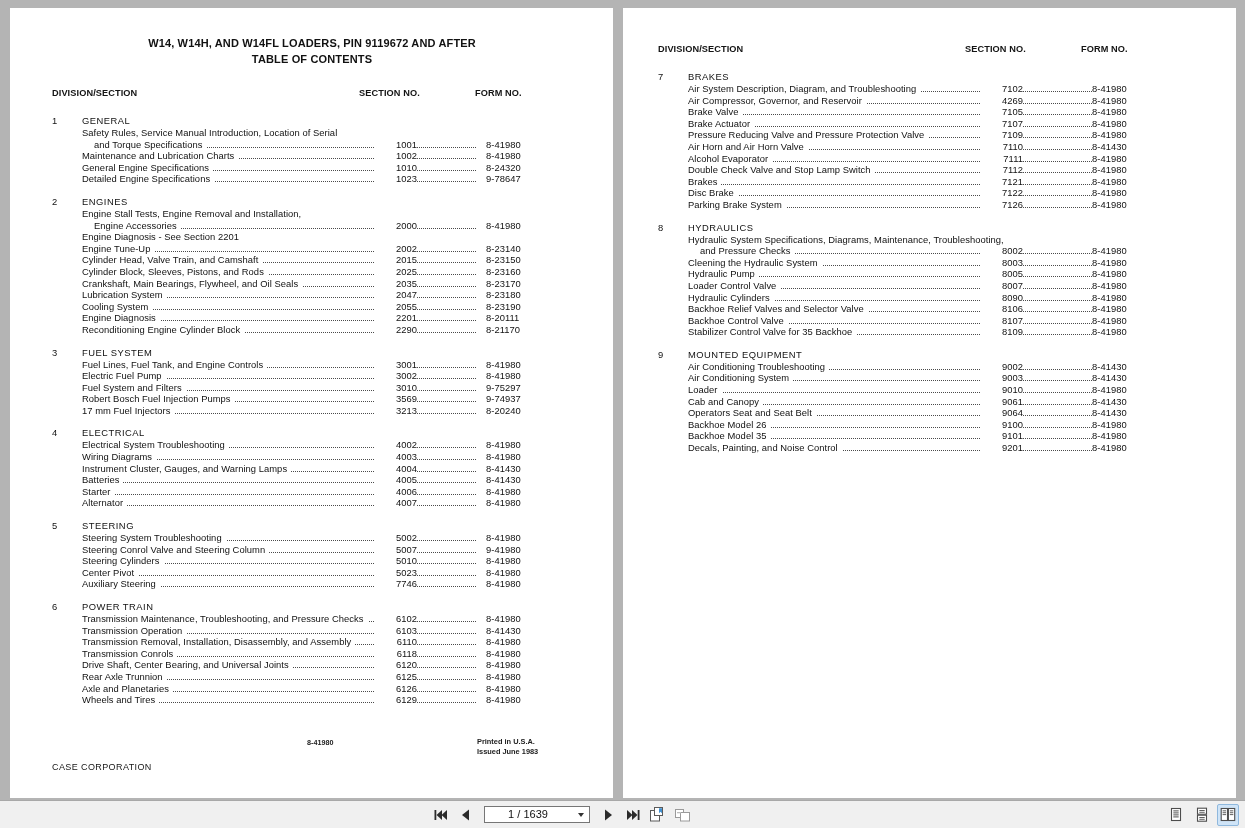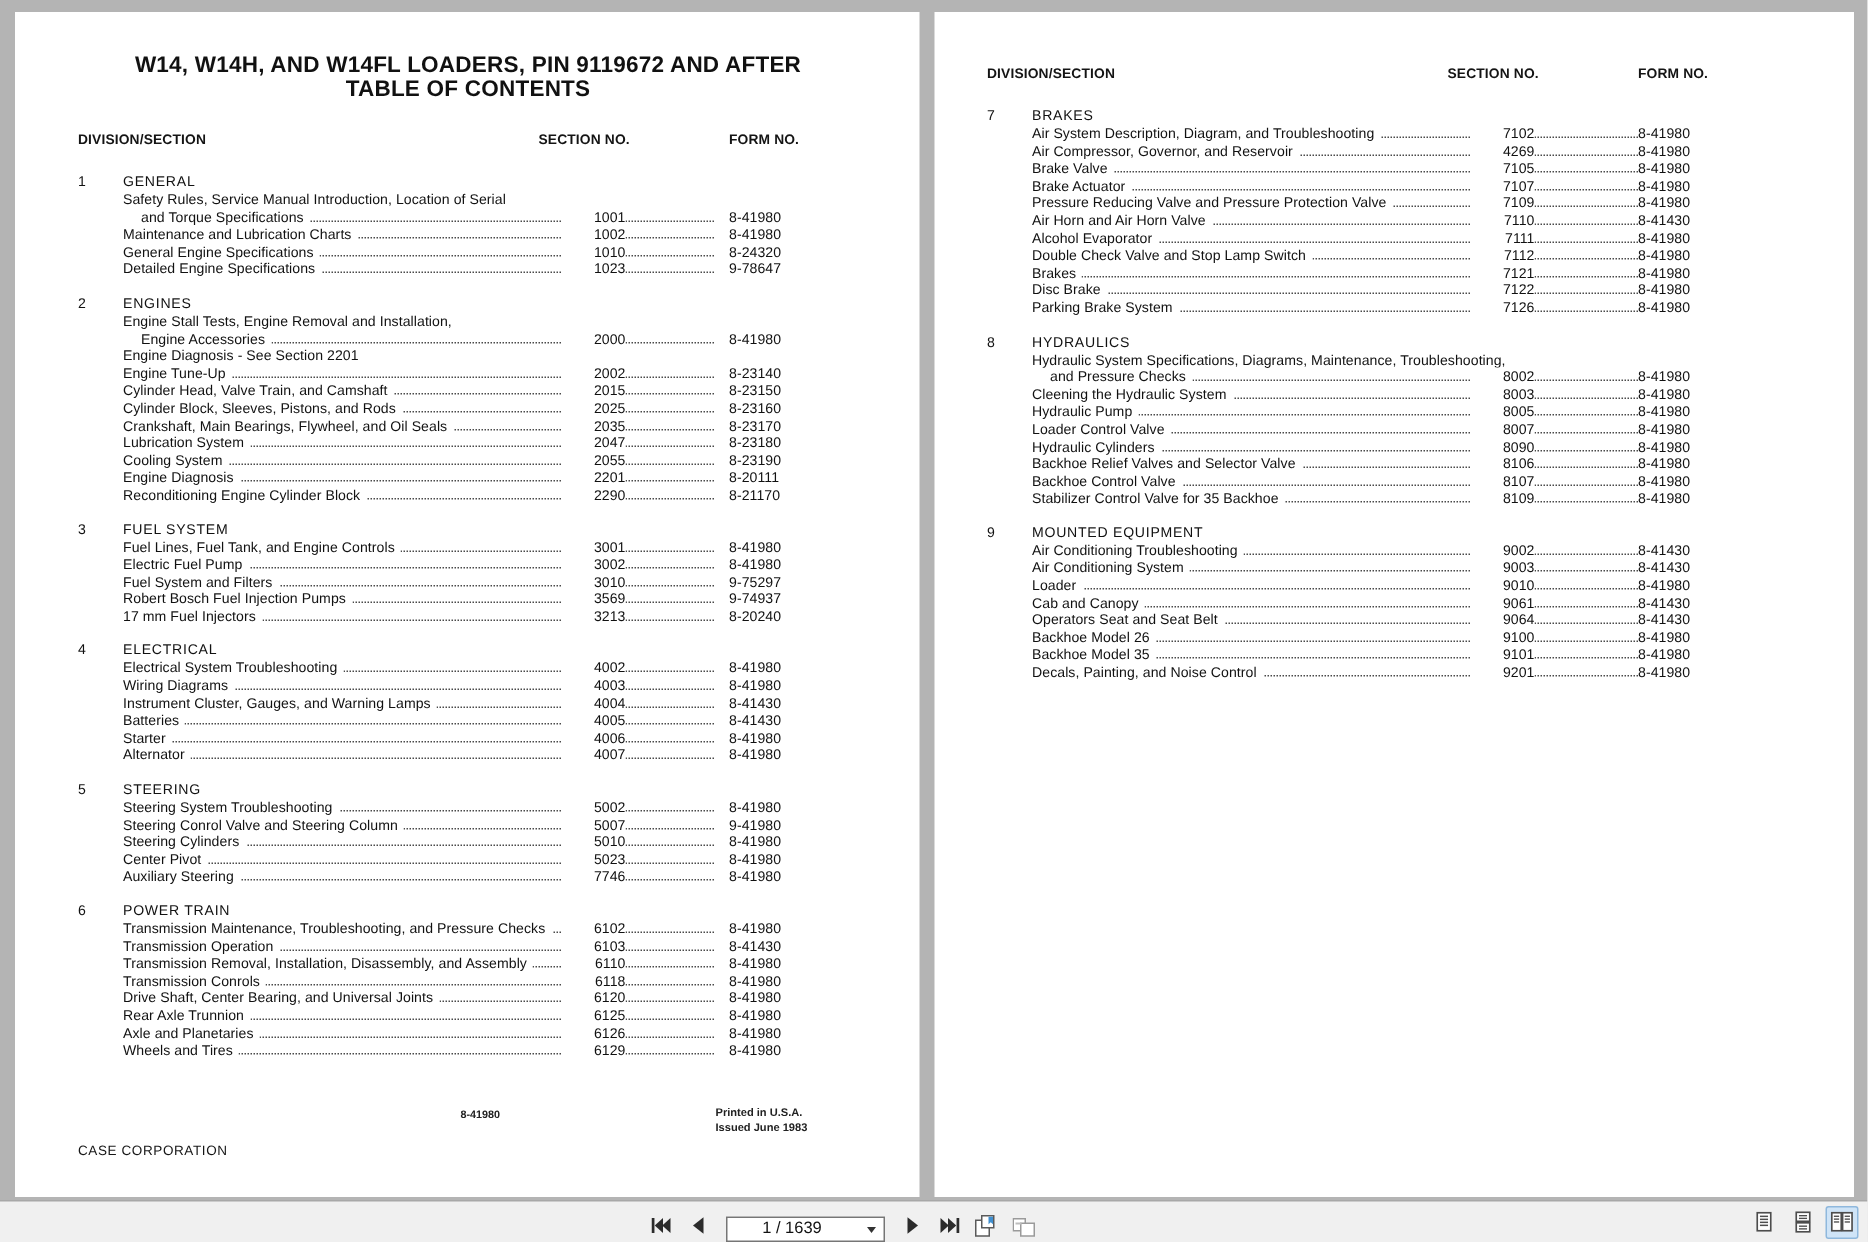--- a/index.html
+++ b/index.html
@@ -63,38 +63,38 @@
   #page-right .sheet {
     position: absolute;
     left: 35px;
     top: 36px;
     width: 530px;
   }
 
   .doc-title {
     text-align: center;
     font-weight: bold;
-    font-size: 15px;
+    font-size: 11px;
     letter-spacing: 0.15px;
     line-height: 15.5px;
     color: #111;
   }
   .doc-title .line2 { display: block; }
 
   .col-head {
     position: relative;
     height: 16px;
     font-size: 9.2px;
     font-weight: bold;
     color: #141414;
     letter-spacing: 0.1px;
   }
   .col-head .ch-div  { position: absolute; left: 0px; }
   .col-head .ch-sec  { position: absolute; left: 307px; }
-  .col-head .ch-form { position: absolute; left: 434px; }
+  .col-head .ch-form { position: absolute; left: 423px; }
 
   .divgroup { margin-top: 0; }
   .div-title {
     position: relative;
     font-size: 9.4px;
     line-height: 11.6px;
     color: #111;
     height: 12px;
     letter-spacing: 0.15px;
   }
@@ -199,21 +199,21 @@
     box-sizing: border-box;
     display: flex;
     align-items: center;
   }
   #toolbar-center {
     position: absolute;
     left: 430px;
     top: 0;
     height: 27px;
     display: flex;
-    align-items: flex-end;
+    align-items: center;
     gap: 3px;
   }
   #toolbar-right {
     position: absolute;
     right: 6px;
     top: 0;
     height: 27px;
     display: flex;
     align-items: center;
     gap: 4px;

